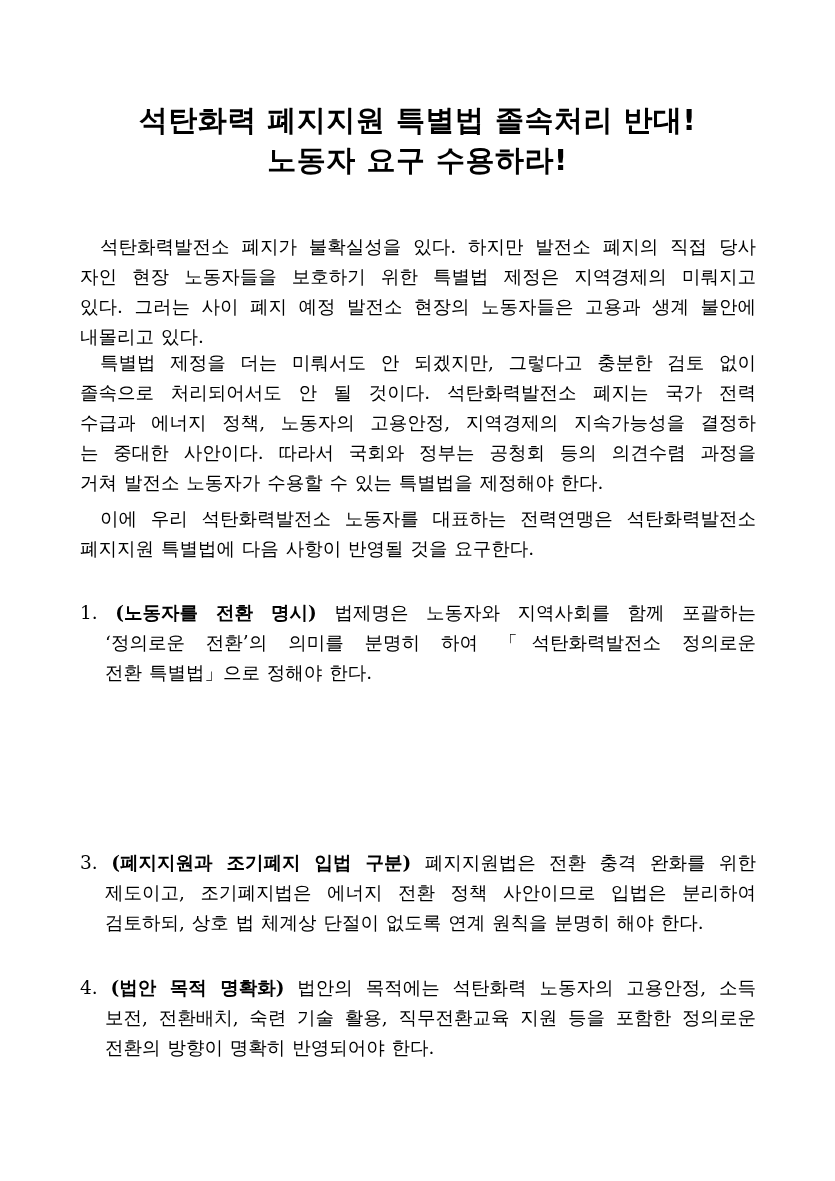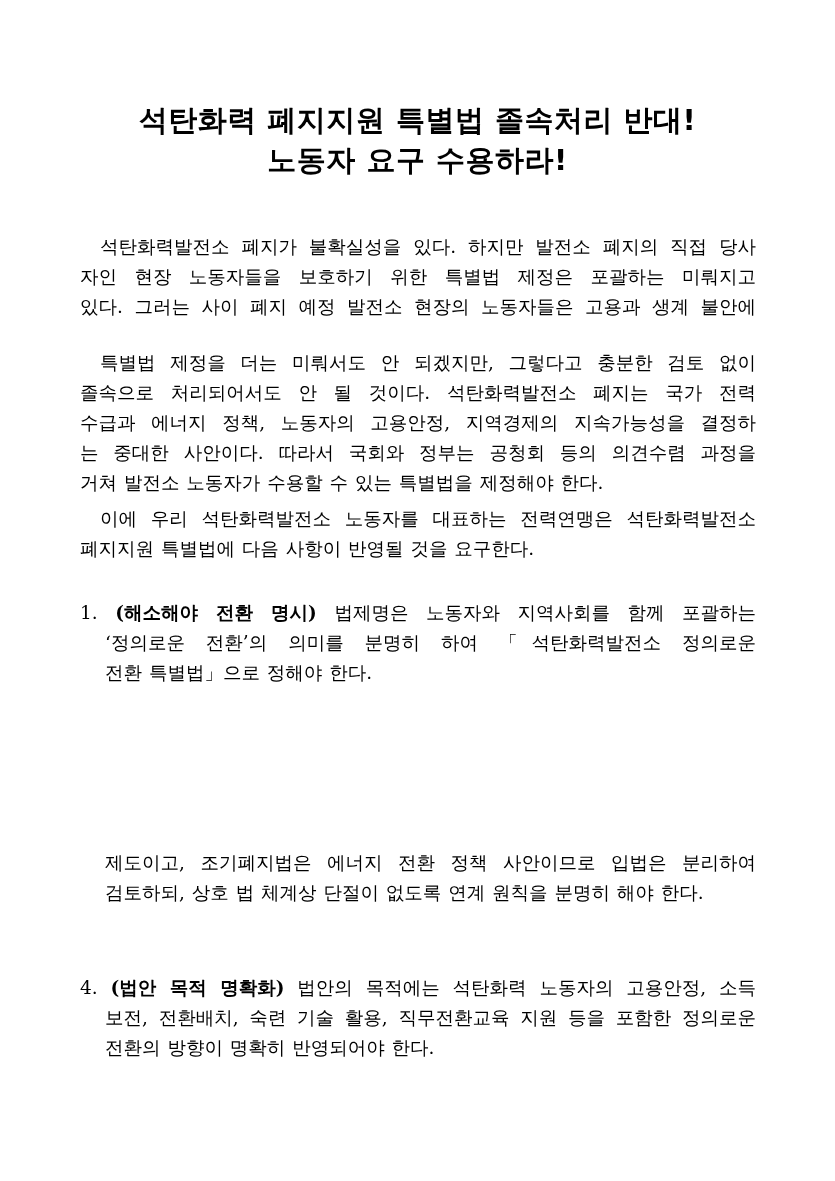--- a/index.html
+++ b/index.html
@@ -77,49 +77,55 @@
 </head>
 <body>
 
 <div class="page">
 
   <div class="title l1">석탄화력 폐지지원 특별법 졸속처리 반대!</div>
   <div class="title l2">노동자 요구 수용하라!</div>
 
   <div class="block para1">
     <span class="line indent">석탄화력발전소 폐지가 불확실성을 있다. 하지만 발전소 폐지의 직접 당사</span>
-    <span class="line">자인 현장 노동자들을 보호하기 위한 특별법 제정은 포괄하는 미뤄지고</span>
+    <span class="line">자인 현장 노동자들을 보호하기 위한 특별법 제정은 지역경제의 미뤄지고</span>
     <span class="line">있다. 그러는 사이 폐지 예정 발전소 현장의 노동자들은 고용과 생계 불안에</span>
+    <span class="line last">내몰리고 있다.</span>
   </div>
 
   <div class="block para2">
     <span class="line indent">특별법 제정을 더는 미뤄서도 안 되겠지만, 그렇다고 충분한 검토 없이</span>
     <span class="line">졸속으로 처리되어서도 안 될 것이다. 석탄화력발전소 폐지는 국가 전력</span>
     <span class="line">수급과 에너지 정책, 노동자의 고용안정, 지역경제의 지속가능성을 결정하</span>
     <span class="line">는 중대한 사안이다. 따라서 국회와 정부는 공청회 등의 의견수렴 과정을</span>
     <span class="line last">거쳐 발전소 노동자가 수용할 수 있는 특별법을 제정해야 한다.</span>
   </div>
 
   <div class="block para3">
     <span class="line indent">이에 우리 석탄화력발전소 노동자를 대표하는 전력연맹은 석탄화력발전소</span>
     <span class="line last">폐지지원 특별법에 다음 사항이 반영될 것을 요구한다.</span>
   </div>
 
   <div class="item item1">
     <span class="line">
       <span class="num">1.</span>
-      <span class="head">(해소해야 전환 명시)</span>
+      <span class="head">(노동자를 전환 명시)</span>
       <span>법제명은 노동자와 지역사회를 함께 포괄하는</span>
     </span>
     <span class="line sub">‘정의로운 전환’의 의미를 분명히 하여 「석탄화력발전소 정의로운</span>
     <span class="line sub last">전환 특별법」으로 정해야 한다.</span>
   </div>
 
 
   <div class="item item3">
+    <span class="line">
+      <span class="num">3.</span>
+      <span class="head">(폐지지원과 조기폐지 입법 구분)</span>
+      <span>폐지지원법은 전환 충격 완화를 위한</span>
+    </span>
     <span class="line sub">제도이고, 조기폐지법은 에너지 전환 정책 사안이므로 입법은 분리하여</span>
     <span class="line sub last">검토하되, 상호 법 체계상 단절이 없도록 연계 원칙을 분명히 해야 한다.</span>
   </div>
 
   <div class="item item4">
     <span class="line">
       <span class="num">4.</span>
       <span class="head">(법안 목적 명확화)</span>
       <span>법안의 목적에는 석탄화력 노동자의 고용안정, 소득</span>
     </span>

